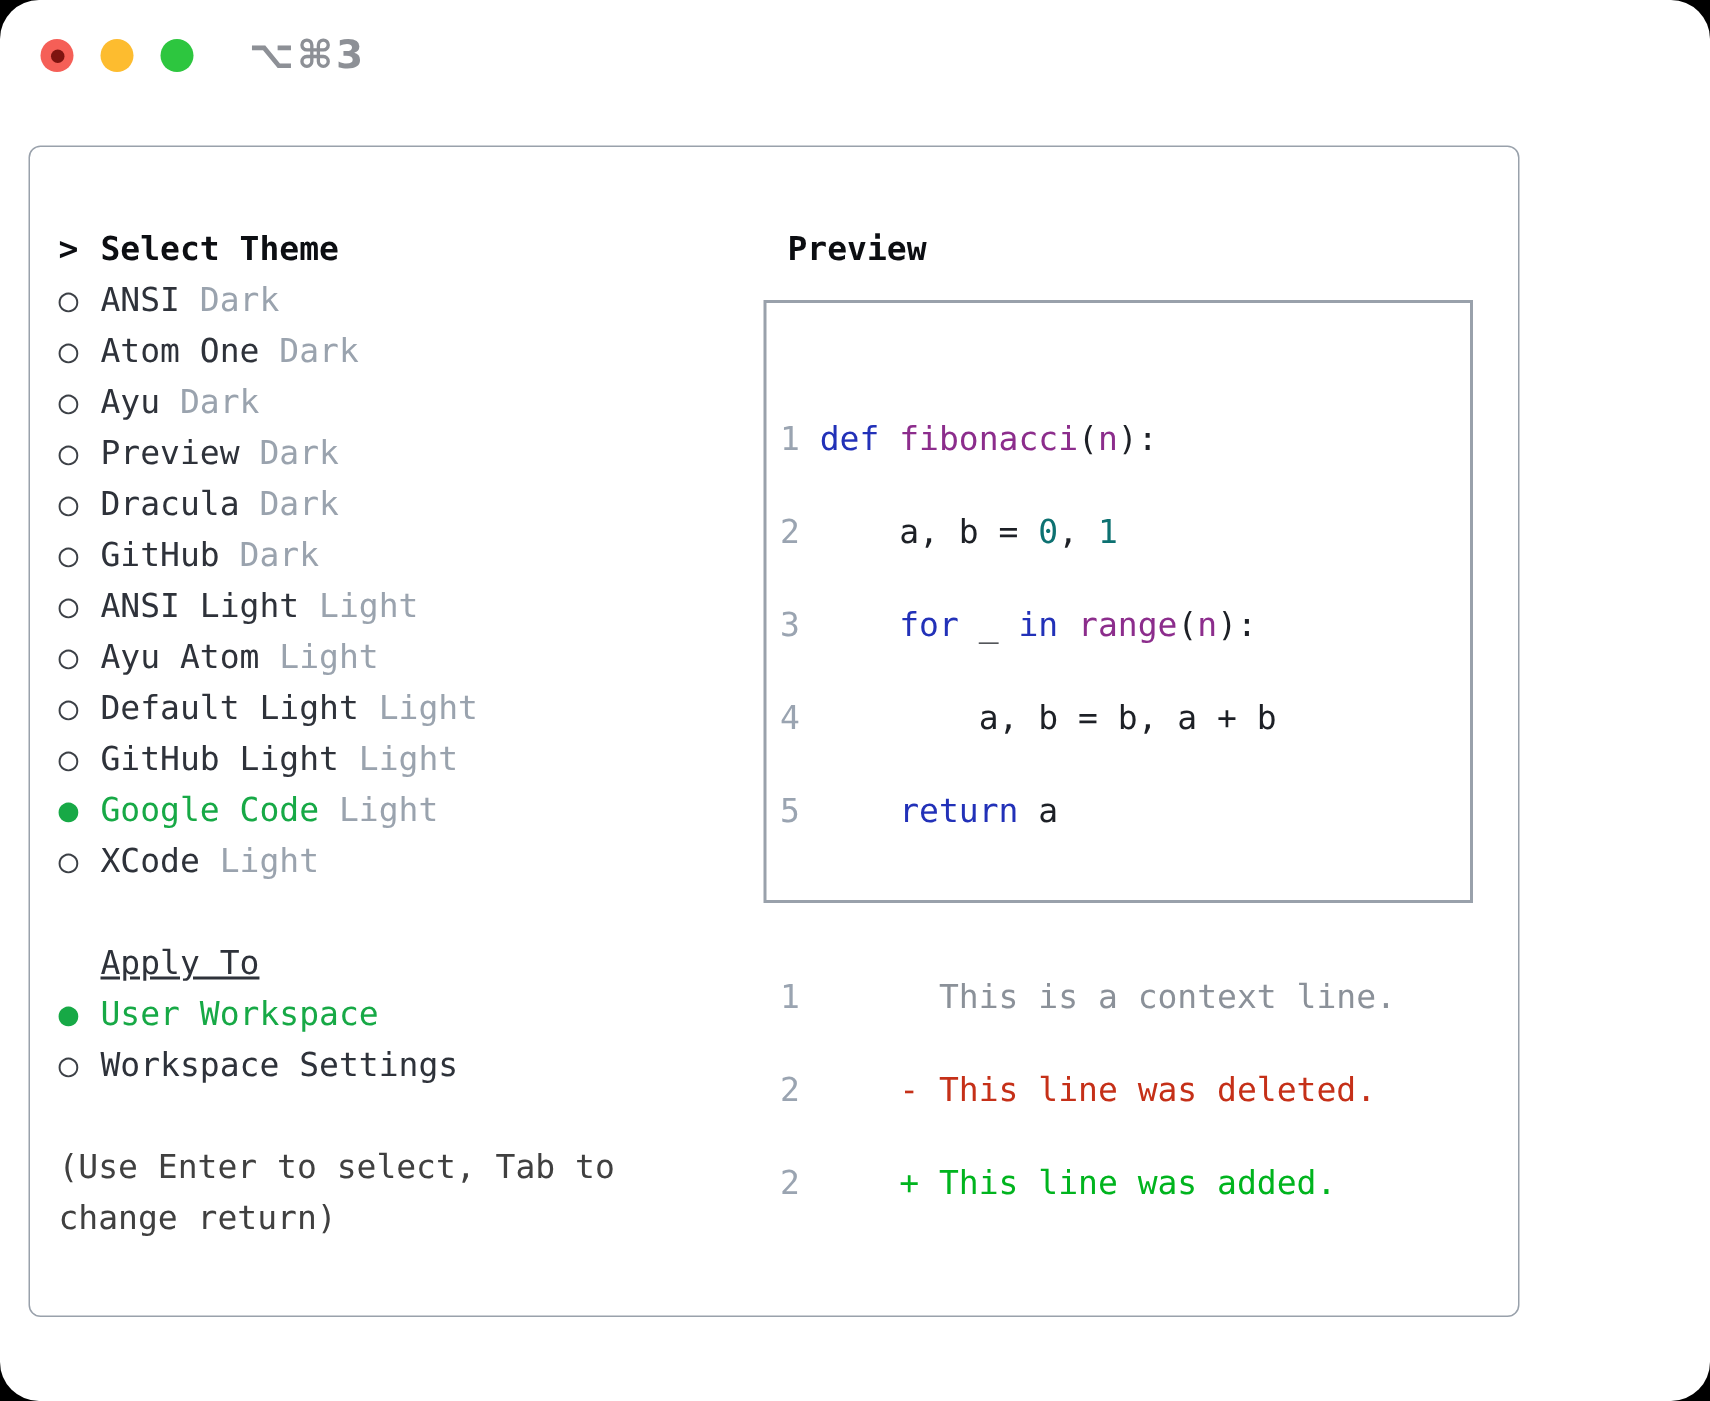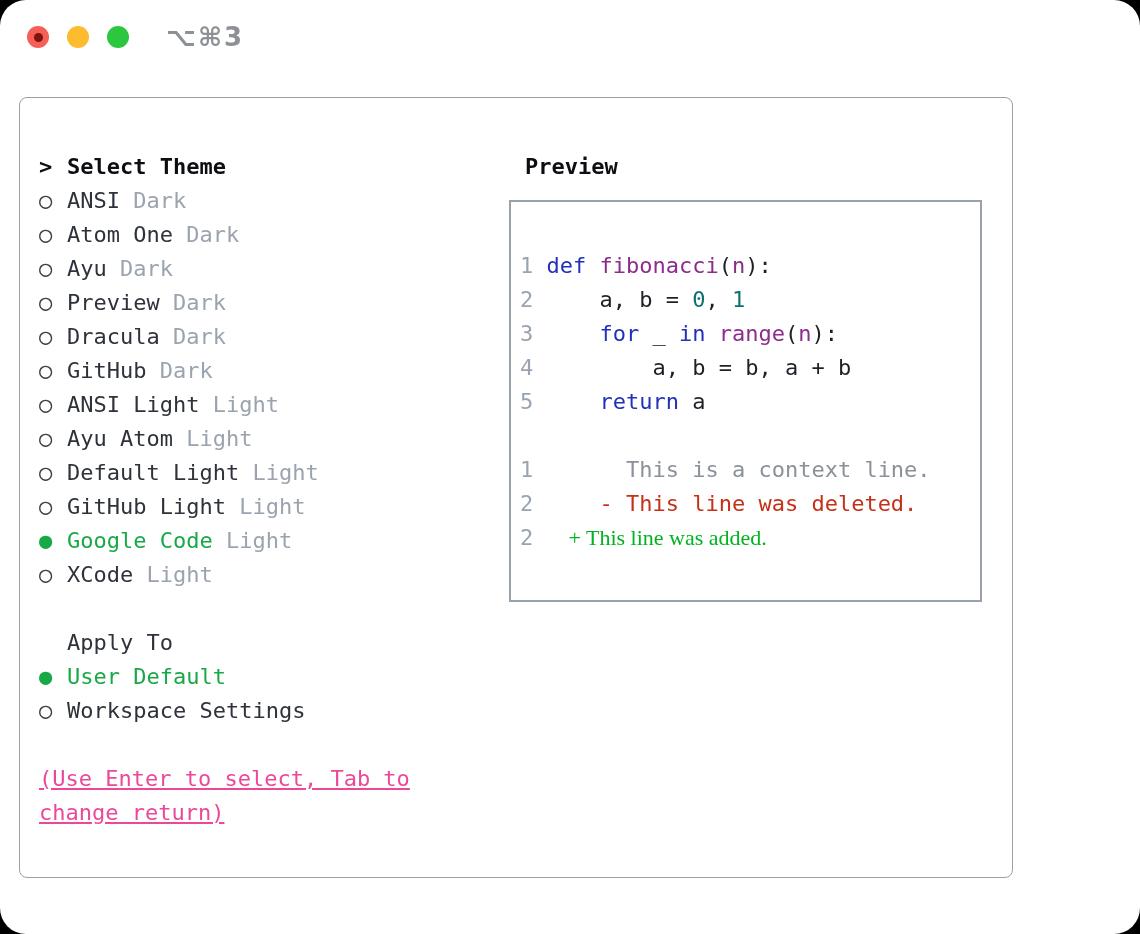--- a/index.html
+++ b/index.html
@@ -26,38 +26,38 @@
   .left-col{position:absolute;left:19px;top:52px;font-size:22px;line-height:34px;color:#2e323a;}
   .row{display:flex;height:34px;align-items:center;white-space:pre;}
   .marker{display:inline-block;width:28px;color:#3c4046;flex:0 0 28px;}
   .row.header{font-weight:bold;color:#0c0e12;}
   .row.header .marker{color:#0c0e12;font-weight:bold;}
   .lbl{white-space:pre;text-align:right;}
   .variant{color:#9aa3ae;}
   .sel{color:#17a946;}
   .marker.sel{color:#17a946;}
   .spacer{height:34px;}
-  .indent{padding-left:28px;}
-  .help{color:#ec4899;white-space:pre;text-decoration:underline;}
+  .indent{padding-left:28px;text-decoration:underline;}
+  .help{color:#404040;white-space:pre;}
 
   
   .preview-title{position:absolute;left:481px;top:52px;font-size:22px;line-height:34px;
                  font-weight:bold;color:#0c0e12;margin-left:24px;}
   .preview-box{position:absolute;left:489px;top:102px;width:473px;height:402px;
                border:2px solid #99a1ab;background:#fff;box-sizing:border-box;}
   .code{padding:47px 0 0 9px;font-size:22px;line-height:34px;white-space:pre;color:#1d2026;}
-  .code div{height:34px;}
+  .code div{height:34px;margin-top:28px;}
   .ln{color:#9aa4b1;}
   .kw{color:#2231b8;}
   .fn{color:#8c2d8c;}
   .num{color:#0d7171;}
   .pl{color:#1d2026;}
   .ctx{color:#8b9199;}
   .del{color:#c53018;}
-  .add{color:#00b41e;font-family:Liberation Serif, serif;}
+  .add{color:#00b41e;}
 </style>
 </head>
 <body>
 
 <div class="window">
 
   <div class="traffic">
     <div class="light close">
       <div class="dot"></div>
     </div>
@@ -84,21 +84,21 @@
           <div class="row"><span class="marker">○</span><span class="lbl"><span class="">Default Light</span><span class="variant"> Light</span></span></div>
           <div class="row"><span class="marker">○</span><span class="lbl"><span class="">GitHub Light</span><span class="variant"> Light</span></span></div>
           <div class="row"><span class="marker sel">●</span><span class="lbl"><span class="sel">Google Code</span><span class="variant"> Light</span></span></div>
           <div class="row"><span class="marker">○</span><span class="lbl"><span class="">XCode</span><span class="variant"> Light</span></span></div>
         </div>
       <div class="spacer"></div>
       <div class="row indent">
         <span class="lbl">Apply To</span>
       </div>
       <div id="apply-list">
-          <div class="row"><span class="marker sel">●</span><span class="lbl"><span class="sel">User Default</span></span></div>
+          <div class="row"><span class="marker sel">●</span><span class="lbl"><span class="sel">User Workspace</span></span></div>
           <div class="row"><span class="marker">○</span><span class="lbl"><span class="">Workspace Settings</span></span></div>
         </div>
       <div class="spacer"></div>
       <div id="help" class="help"><div>(Use Enter to select, Tab to</div><div>change return)</div></div>
     </div>
 
     <div class="preview-title">Preview</div>
     <div class="preview-box">
       <div id="code" class="code"><div><span class="ln">1 </span><span class="kw">def</span><span class="pl"> </span><span class="fn">fibonacci</span><span class="pl">(</span><span class="fn">n</span><span class="pl">):</span></div><div><span class="ln">2 </span><span class="pl">    a, b = </span><span class="num">0</span><span class="pl">, </span><span class="num">1</span></div><div><span class="ln">3 </span><span class="pl">    </span><span class="kw">for</span><span class="pl"> _ </span><span class="kw">in</span><span class="pl"> </span><span class="fn">range</span><span class="pl">(</span><span class="fn">n</span><span class="pl">):</span></div><div><span class="ln">4 </span><span class="pl">        a, b = b, a + b</span></div><div><span class="ln">5 </span><span class="pl">    </span><span class="kw">return</span><span class="pl"> a</span></div><div>&nbsp;</div><div><span class="ln">1 </span><span class="ctx">      This is a context line.</span></div><div><span class="ln">2 </span><span class="del">    - This line was deleted.</span></div><div><span class="ln">2 </span><span class="add">    + This line was added.</span></div></div>
     </div>

